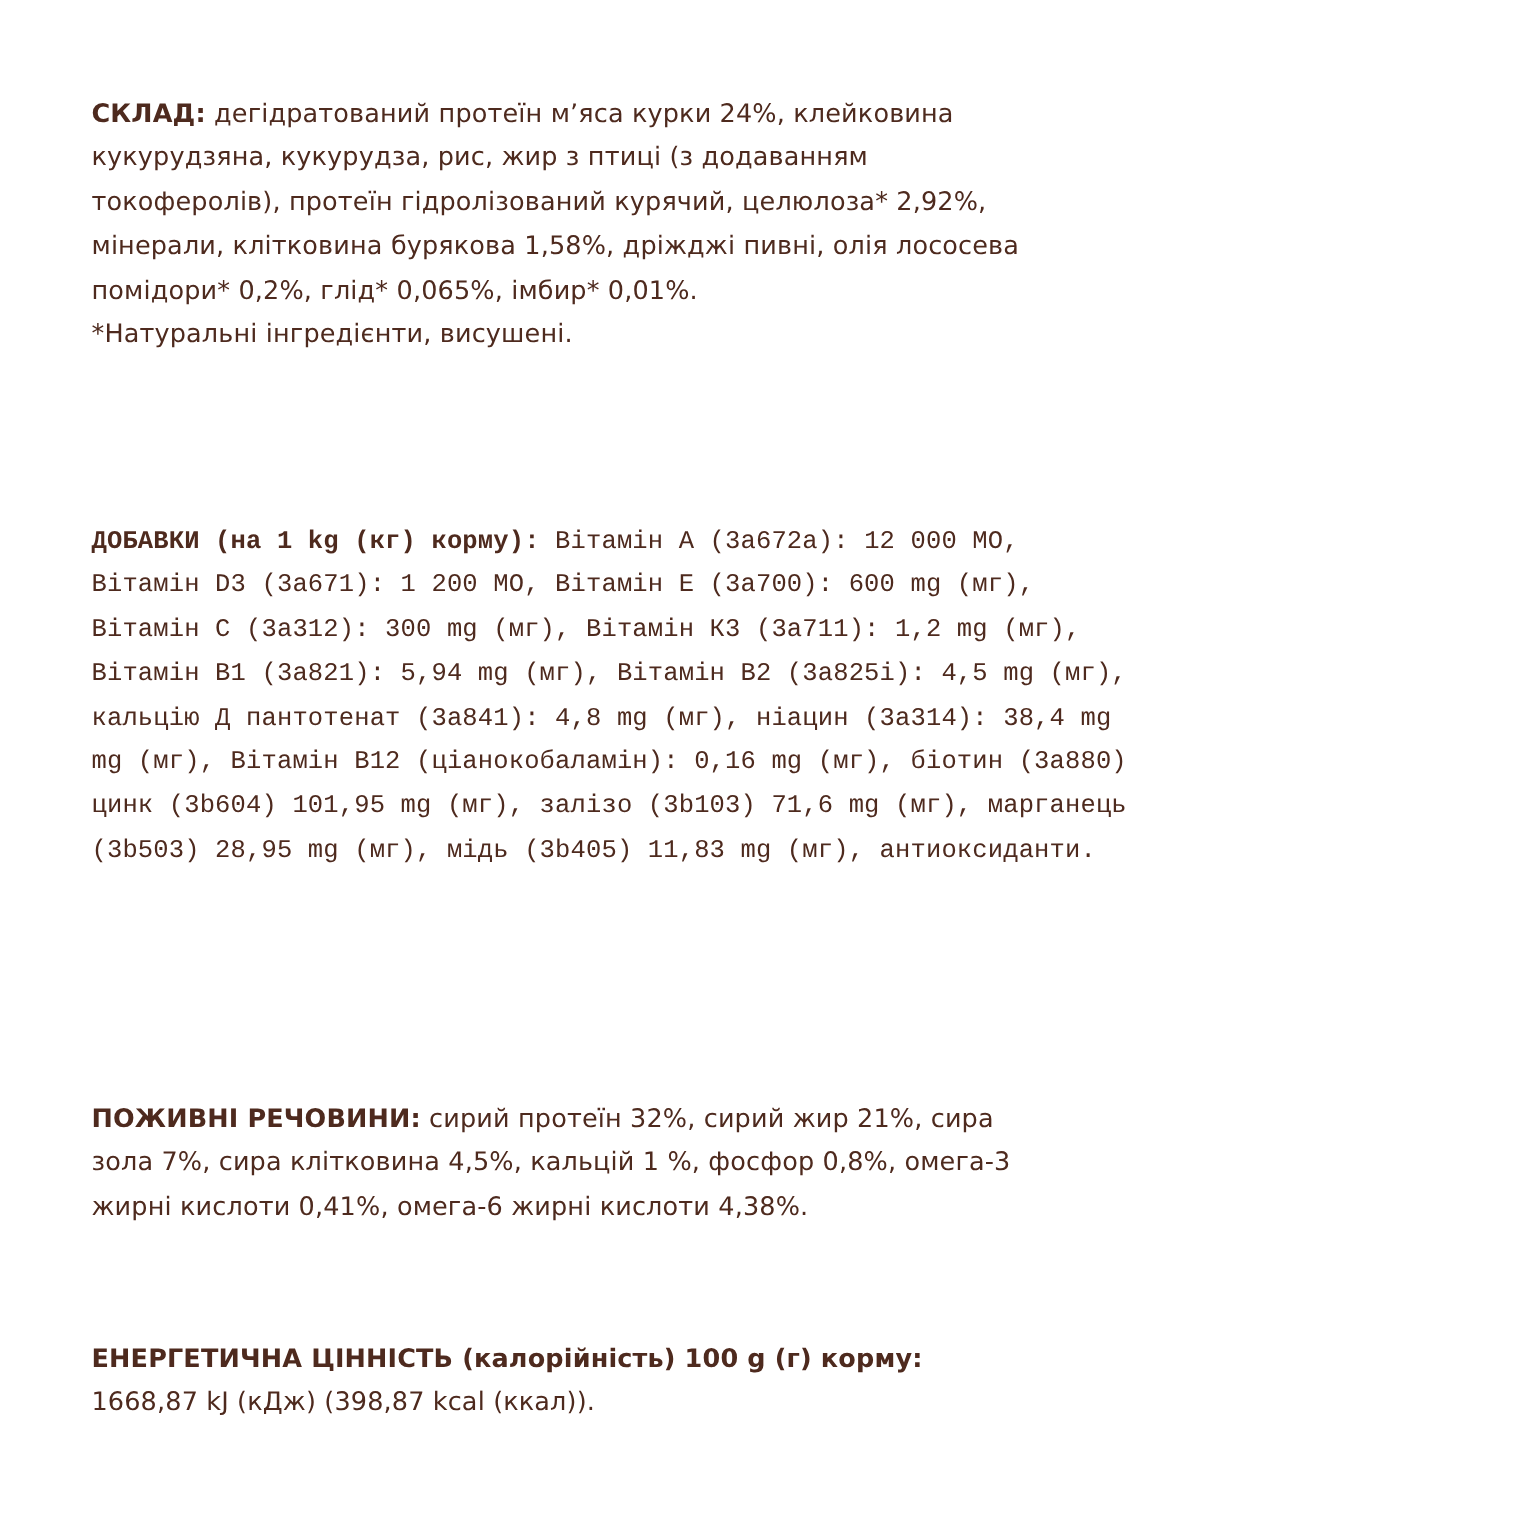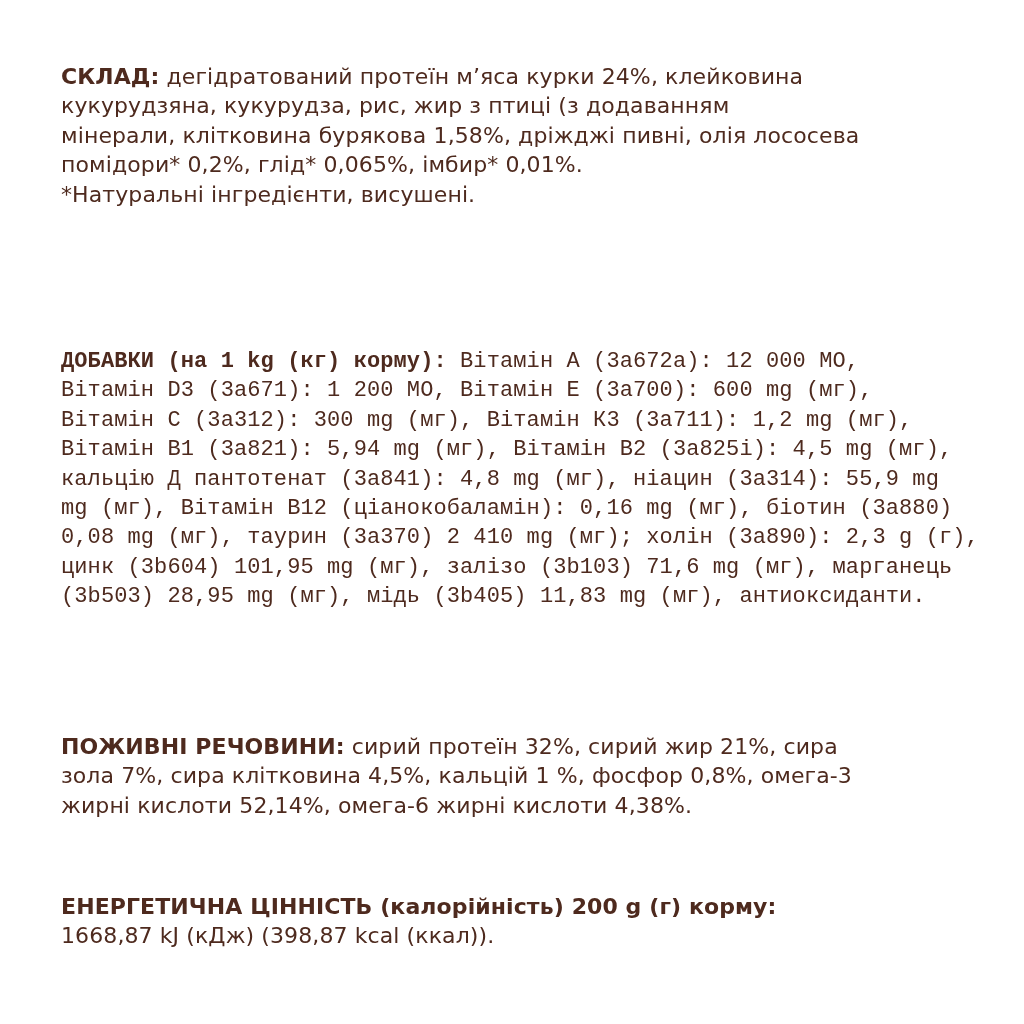--- a/index.html
+++ b/index.html
@@ -18,21 +18,21 @@
     .doc {
       position: absolute;
       left: 61px;
       top: 0;
       width: 910px;
     }
     .section {
       position: absolute;
       left: 0;
       width: 910px;
-      font-size: 22px;
+      font-size: 17px;
       line-height: 29.4px;
       letter-spacing: 0.1px;
       word-spacing: 0px;
     }
     .line {
       display: block;
       white-space: nowrap;
     }
     .label {
       font-weight: bold;
@@ -44,41 +44,41 @@
     #sec-energy      { top: 892px; }
   </style>
 </head>
 <body>
 
 <div class="doc">
 
   <div class="section" id="sec-composition">
     <span class="line"><span class="label">СКЛАД:</span><span> дегідратований протеїн м’яса курки 24%, клейковина</span></span>
     <span class="line">кукурудзяна, кукурудза, рис, жир з птиці (з додаванням</span>
+    <span class="line">токоферолів), протеїн гідролізований курячий, целюлоза* 2,92%,</span>
     <span class="line">мінерали, клітковина бурякова 1,58%, дріжджі пивні, олія лососева</span>
     <span class="line">помідори* 0,2%, глід* 0,065%, імбир* 0,01%.</span>
     <span class="line">*Натуральні інгредієнти, висушені.</span>
   </div>
 
   <div class="section" id="sec-additives">
     <span class="line"><span class="label">ДОБАВКИ (на 1 kg (кг) корму):</span><span> Вітамін А (3а672а): 12 000 МО,</span></span>
     <span class="line">Вітамін D3 (3а671): 1 200 МО, Вітамін Е (3а700): 600 mg (мг),</span>
     <span class="line">Вітамін С (3а312): 300 mg (мг), Вітамін К3 (3а711): 1,2 mg (мг),</span>
     <span class="line">Вітамін В1 (3а821): 5,94 mg (мг), Вітамін В2 (3а825і): 4,5 mg (мг),</span>
-    <span class="line">кальцію Д пантотенат (3а841): 4,8 mg (мг), ніацин (3а314): 55,9 mg</span>
+    <span class="line">кальцію Д пантотенат (3а841): 4,8 mg (мг), ніацин (3а314): 38,4 mg</span>
     <span class="line">mg (мг), Вітамін В12 (ціанокобаламін): 0,16 mg (мг), біотин (3а880)</span>
-    <span class="line">0,08 mg (мг), таурин (3а370) 2 410 mg (мг); холін (3а890): 2,3 g (г),</span>
     <span class="line">цинк (3b604) 101,95 mg (мг), залізо (3b103) 71,6 mg (мг), марганець</span>
     <span class="line">(3b503) 28,95 mg (мг), мідь (3b405) 11,83 mg (мг), антиоксиданти.</span>
   </div>
 
   <div class="section" id="sec-nutrients">
     <span class="line"><span class="label">ПОЖИВНІ РЕЧОВИНИ:</span><span> сирий протеїн 32%, сирий жир 21%, сира</span></span>
     <span class="line">зола 7%, сира клітковина 4,5%, кальцій 1 %, фосфор 0,8%, омега-3</span>
-    <span class="line">жирні кислоти 52,14%, омега-6 жирні кислоти 4,38%.</span>
+    <span class="line">жирні кислоти 0,41%, омега-6 жирні кислоти 4,38%.</span>
   </div>
 
   <div class="section" id="sec-energy">
-    <span class="line label">ЕНЕРГЕТИЧНА ЦІННІСТЬ (калорійність) 200 g (г) корму:</span>
+    <span class="line label">ЕНЕРГЕТИЧНА ЦІННІСТЬ (калорійність) 100 g (г) корму:</span>
     <span class="line">1668,87 kJ (кДж) (398,87 kcal (ккал)).</span>
   </div>
 
 </div>
 
 </body></html>

